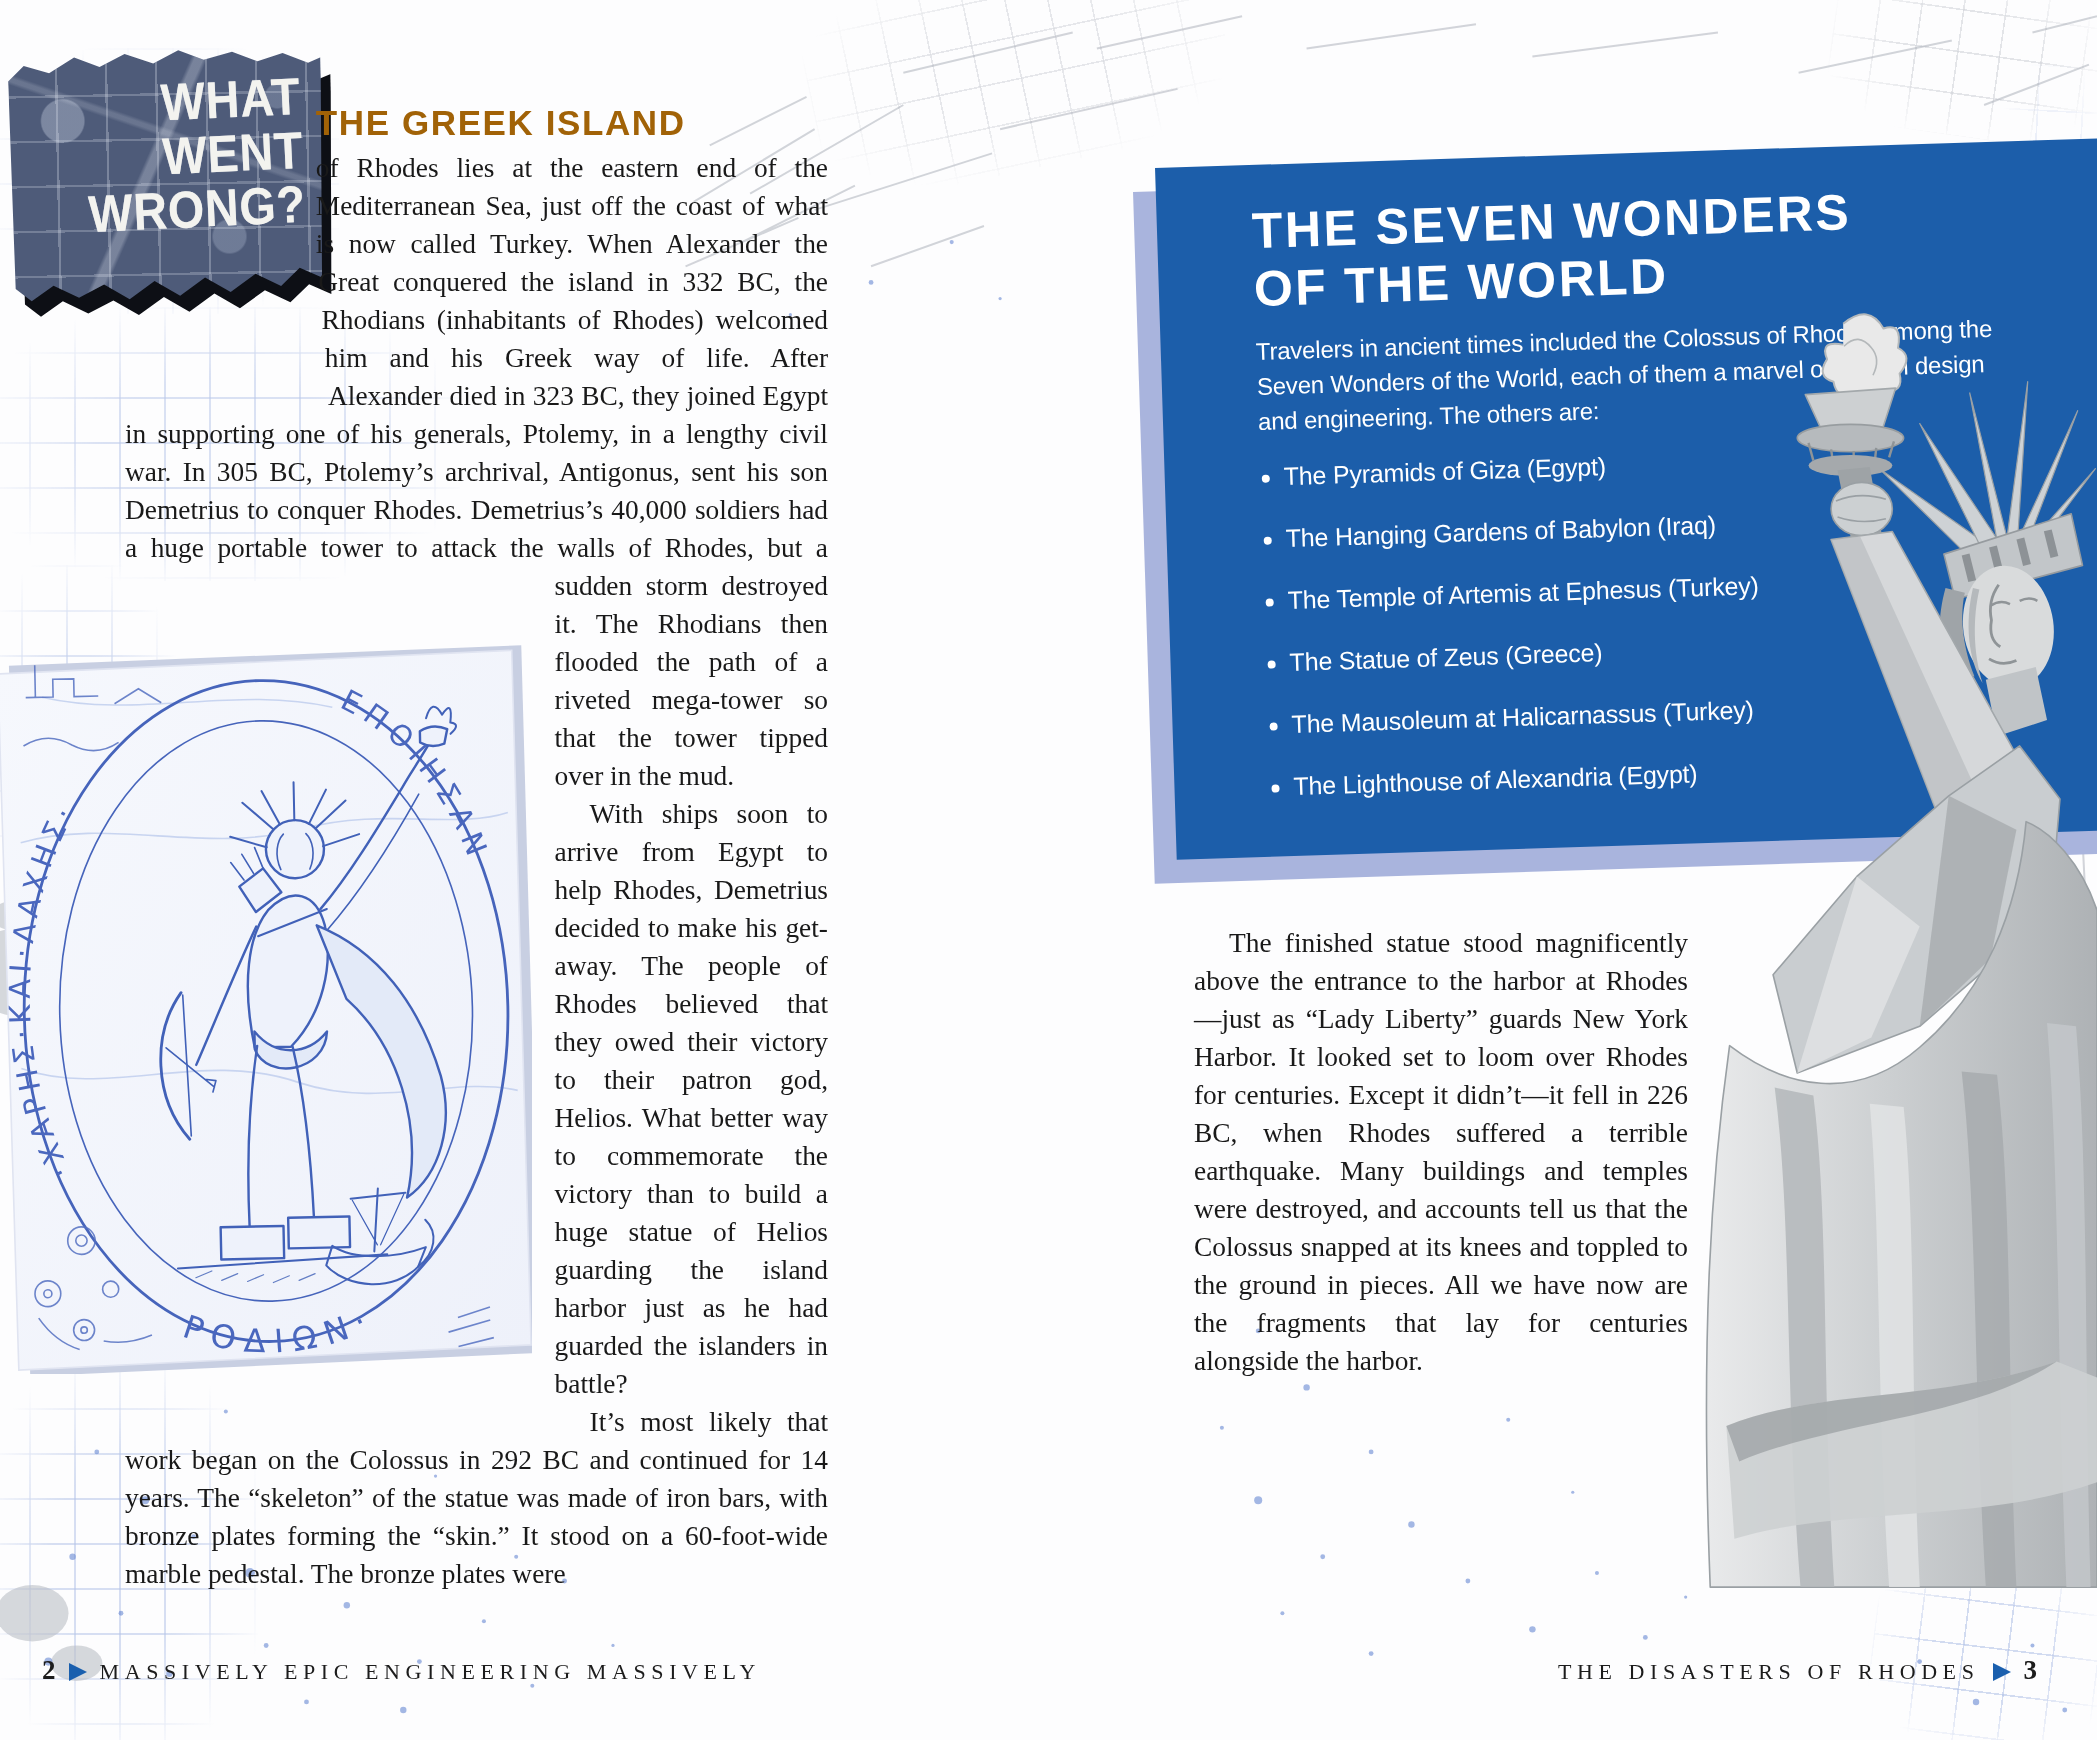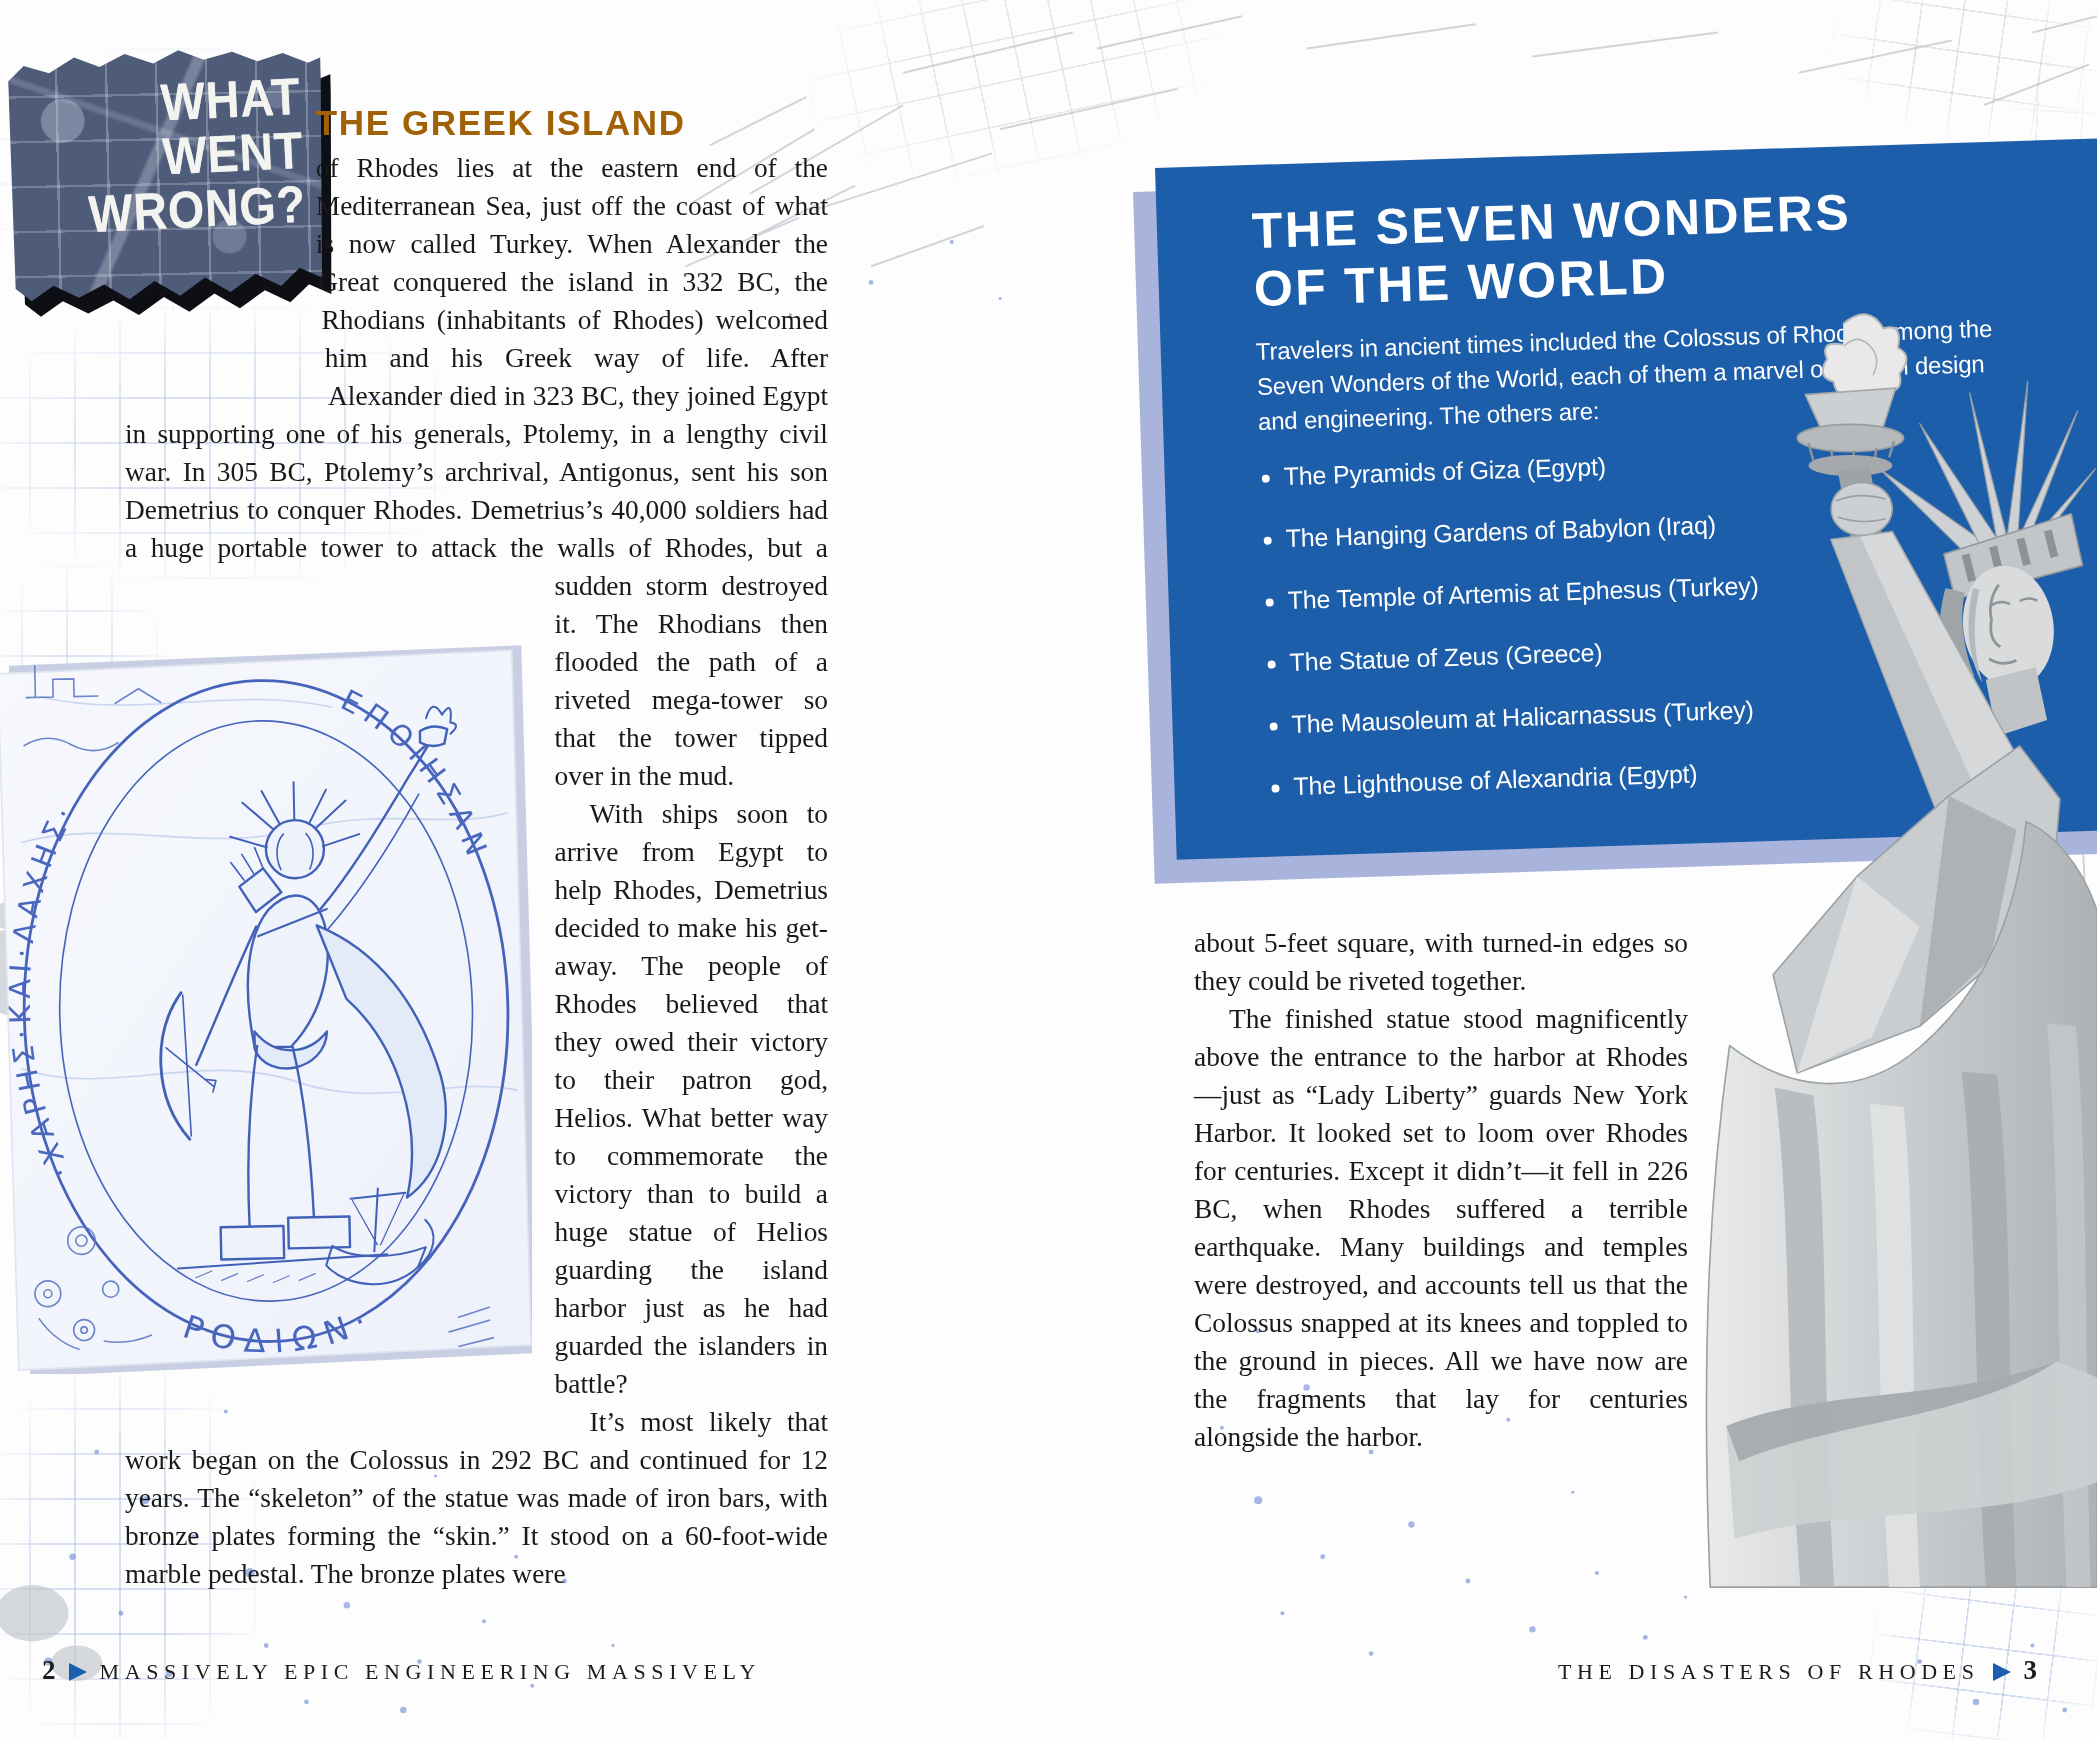--- a/index.html
+++ b/index.html
@@ -270,21 +270,21 @@
           <text font-family="DejaVu Sans, sans-serif" font-size="36" fill="#4A67BE" letter-spacing="9">
             <textPath href="#arcR">ΕΠΟΙΗΣΑΝ</textPath>
           </text>
           <text font-family="DejaVu Sans, sans-serif" font-size="40" fill="#4A67BE" letter-spacing="12">
             <textPath href="#arcB" startOffset="18">ΡΟΔΙΩΝ·</textPath>
           </text>
         </g>
       </svg>
         </span><span>of Rhodes, but a sudden storm destroyed it. The Rhodians then flooded the path of a riveted mega-tower so that the tower tipped over in the mud.</span></p>
     <p class="jp ind">With ships soon to arrive from Egypt to help Rhodes, Demetrius decided to make his get-away. The people of Rhodes believed that they owed their victory to their patron god, Helios. What better way to commemorate the victory than to build a huge statue of Helios guarding the island harbor just as he had guarded the islanders in battle?</p>
-    <p class="jp ind">It’s most likely that work began on the Colossus in 292 BC and continued for 12 years. The “skeleton” of the statue was made of iron bars, with bronze plates forming the “skin.” It stood on a 60-foot-wide marble pedestal. The bronze plates were</p>
+    <p class="jp ind">It’s most likely that work began on the Colossus in 292 BC and continued for 14 years. The “skeleton” of the statue was made of iron bars, with bronze plates forming the “skin.” It stood on a 60-foot-wide marble pedestal. The bronze plates were</p>
   </div>
 
   <div class="panel-shadow"></div>
   <div class="panel">
     <div class="panel-inner">
       <div class="panel-title">THE SEVEN WONDERS</div>
       <div class="panel-title">OF THE WORLD</div>
       <p class="panel-intro">Travelers in ancient times included the Colossus of Rhodes among the Seven Wonders of the World, each of them a marvel of human design and engineering. The others are:</p>
       <ul class="wonders">
         <li>The Pyramids of Giza (Egypt)</li>
@@ -369,21 +369,20 @@
 
         <path d="M60,1400 C180,1352 320,1372 470,1320 L520,1340 L520,1470 C380,1520 200,1500 70,1540 Z" fill="#cdd0d2" opacity=".9"></path>
         <path d="M60,1400 C180,1352 320,1372 470,1320 C360,1392 200,1392 76,1444 Z" fill="#8f9497" opacity=".6"></path>
         <path d="M430,1430 a58,58 0 1 1 -4,116 a44,44 0 1 0 4,-116" fill="#b0b4b7"></path>
         <path d="M300,1488 a50,50 0 1 1 -6,100 a38,38 0 1 0 6,-100" fill="#b0b4b7"></path>
       </g>
     </svg>
   </div>
 
   <div class="right-body">
-    <p class="jp">about 5-feet square, with turned-in edges so they could be riveted together.</p>
     <p class="jp ind">The finished statue stood magnificently above the entrance to the harbor at Rhodes—just as “Lady Liberty” guards New York Harbor. It looked set to loom over Rhodes for centuries. Except it didn’t—it fell in 226 BC, when Rhodes suffered a terrible earthquake. Many buildings and temples were destroyed, and accounts tell us that the Colossus snapped at its knees and toppled to the ground in pieces. All we have now are the fragments that lay for centuries alongside the harbor.</p>
   </div>
 
   <div class="footer footer-left">
     <span class="pagenum">2</span><span class="arrow"></span><span class="ftitle">MASSIVELY EPIC ENGINEERING MASSIVELY</span>
   </div>
   <div class="footer footer-right">
     <span class="ftitle">THE DISASTERS OF RHODES</span><span class="arrow"></span><span class="pagenum">3</span>
   </div>
 

